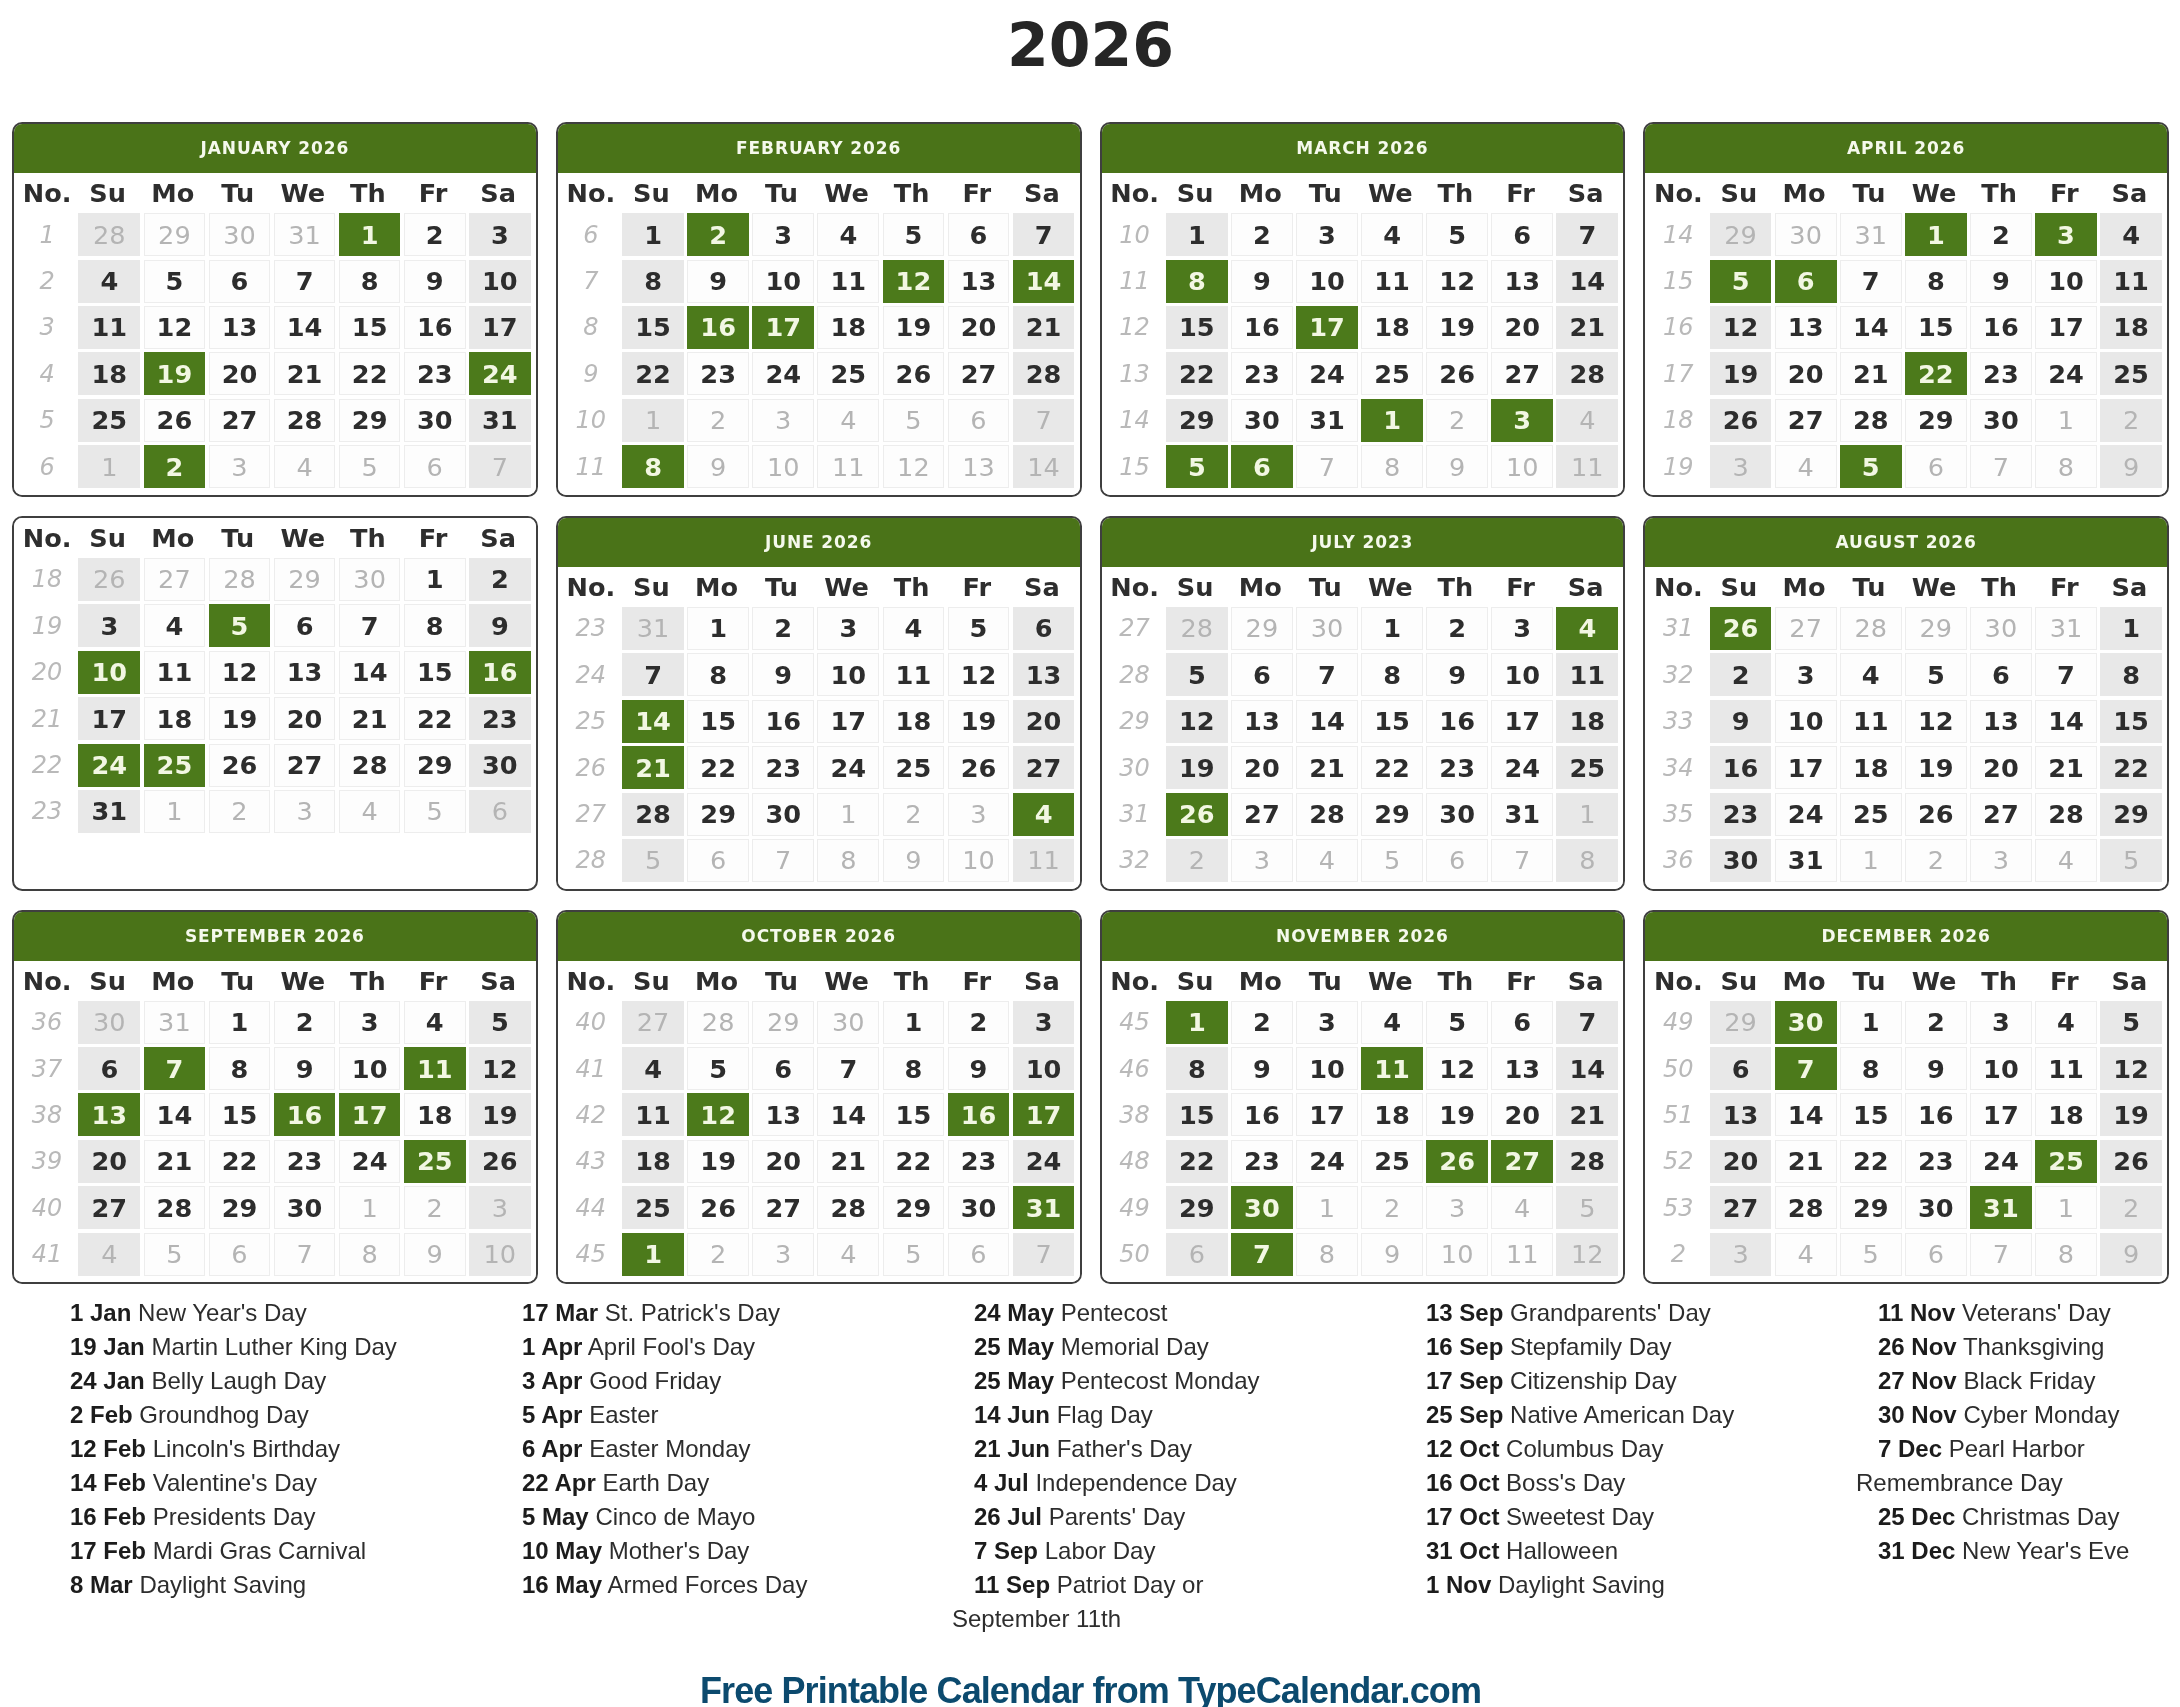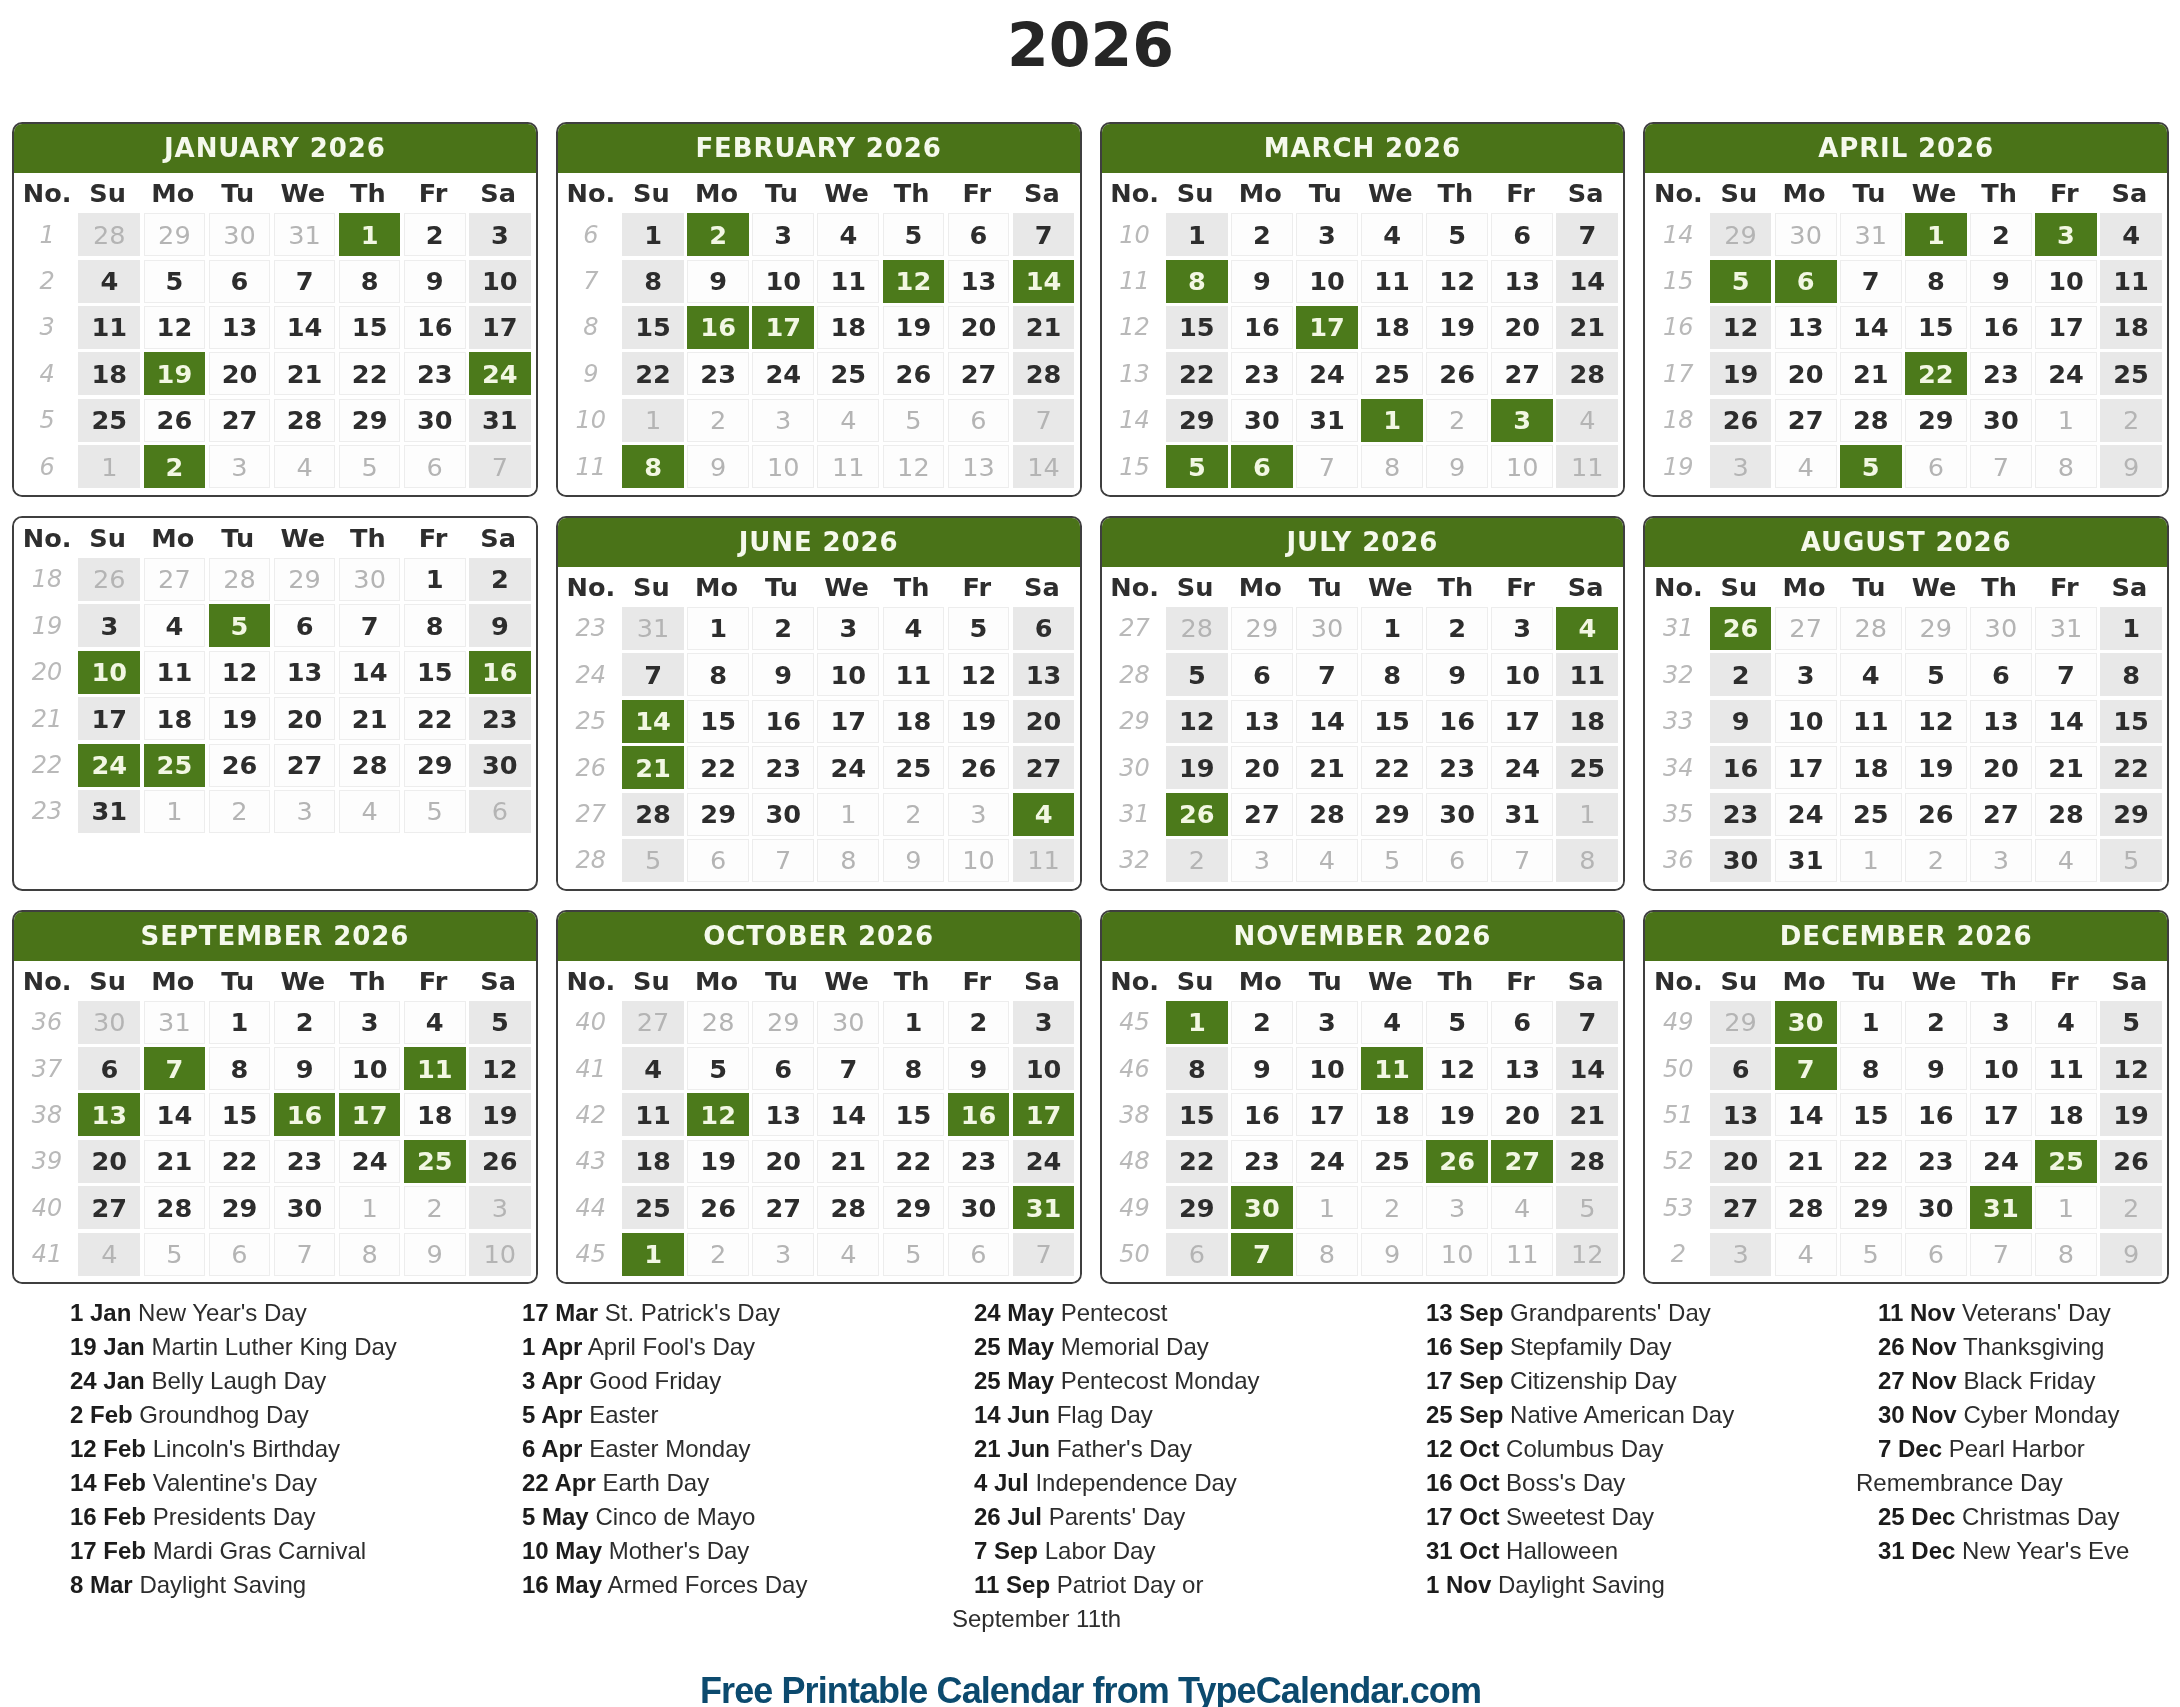--- a/index.html
+++ b/index.html
@@ -14,21 +14,21 @@
   }
   .months{
     margin:43px 12px 0;display:grid;grid-template-columns:repeat(4,1fr);
     gap:19px 18px;
   }
   .month-card{
     border:2.6px solid #3f3f3f;border-radius:10.2px;overflow:hidden;
     background:#ffffff;box-sizing:border-box;
   }
   .month-header{
-    background:#4a7318;color:#f5f9ec;font-weight:700;font-size:26px;
+    background:#4a7318;color:#f5f9ec;font-weight:700;font-size:17px;
     text-align:center;line-height:49px;letter-spacing:0.9px;
   }
   .dow-row{
     display:grid;grid-template-columns:56px repeat(7,1fr);
     height:40px;align-items:center;padding:0 5.1px;background:#ffffff;
   }
   .dow{text-align:center;font-weight:700;font-size:25.6px;color:#2e2e2e;}
   .days{
     display:grid;grid-template-columns:56px repeat(7,1fr);
     gap:3.4px;padding:0 5.1px 6.8px;background:#ffffff;
@@ -433,21 +433,21 @@
         <div class="cell day we adj">5</div>
         <div class="cell day adj">6</div>
         <div class="cell day adj">7</div>
         <div class="cell day adj">8</div>
         <div class="cell day adj">9</div>
         <div class="cell day adj">10</div>
         <div class="cell day we adj">11</div>
       </div>
     </section>
     <section class="month-card">
-      <div class="month-header">JULY 2026</div>
+      <div class="month-header">JULY 2023</div>
       <div class="dow-row">
         <div class="dow">No.</div>
         <div class="dow">Su</div>
         <div class="dow">Mo</div>
         <div class="dow">Tu</div>
         <div class="dow">We</div>
         <div class="dow">Th</div>
         <div class="dow">Fr</div>
         <div class="dow">Sa</div>
       </div>

